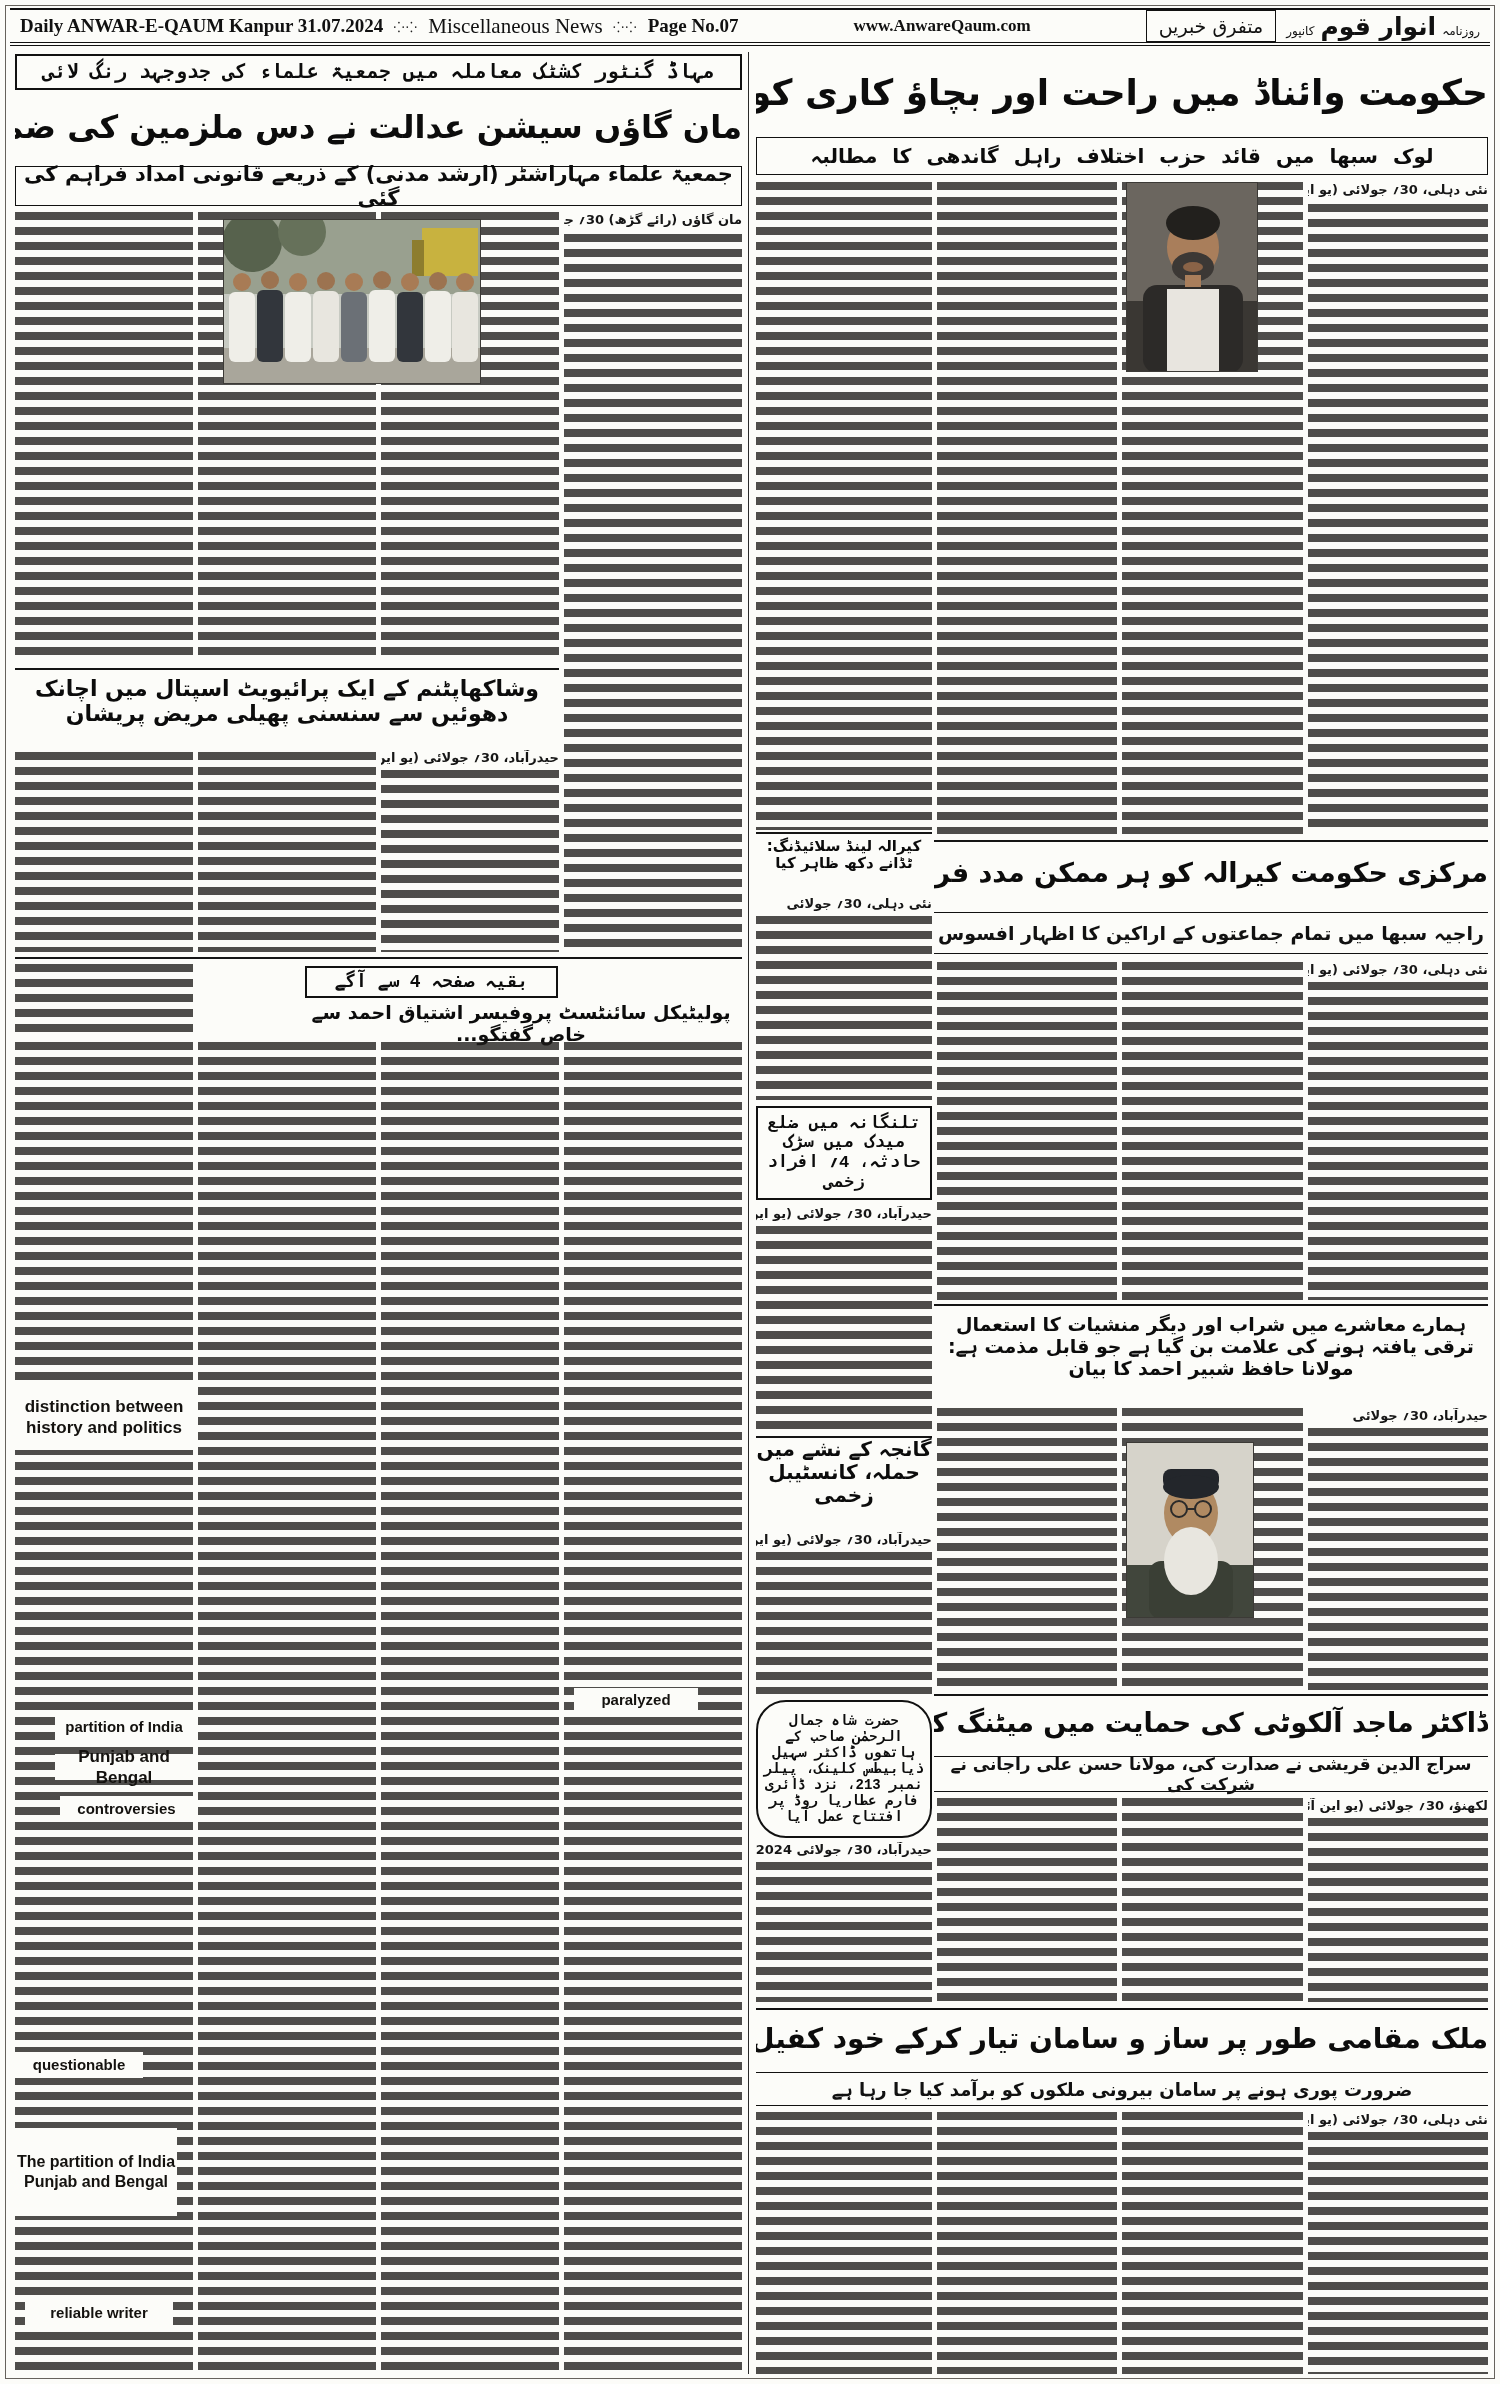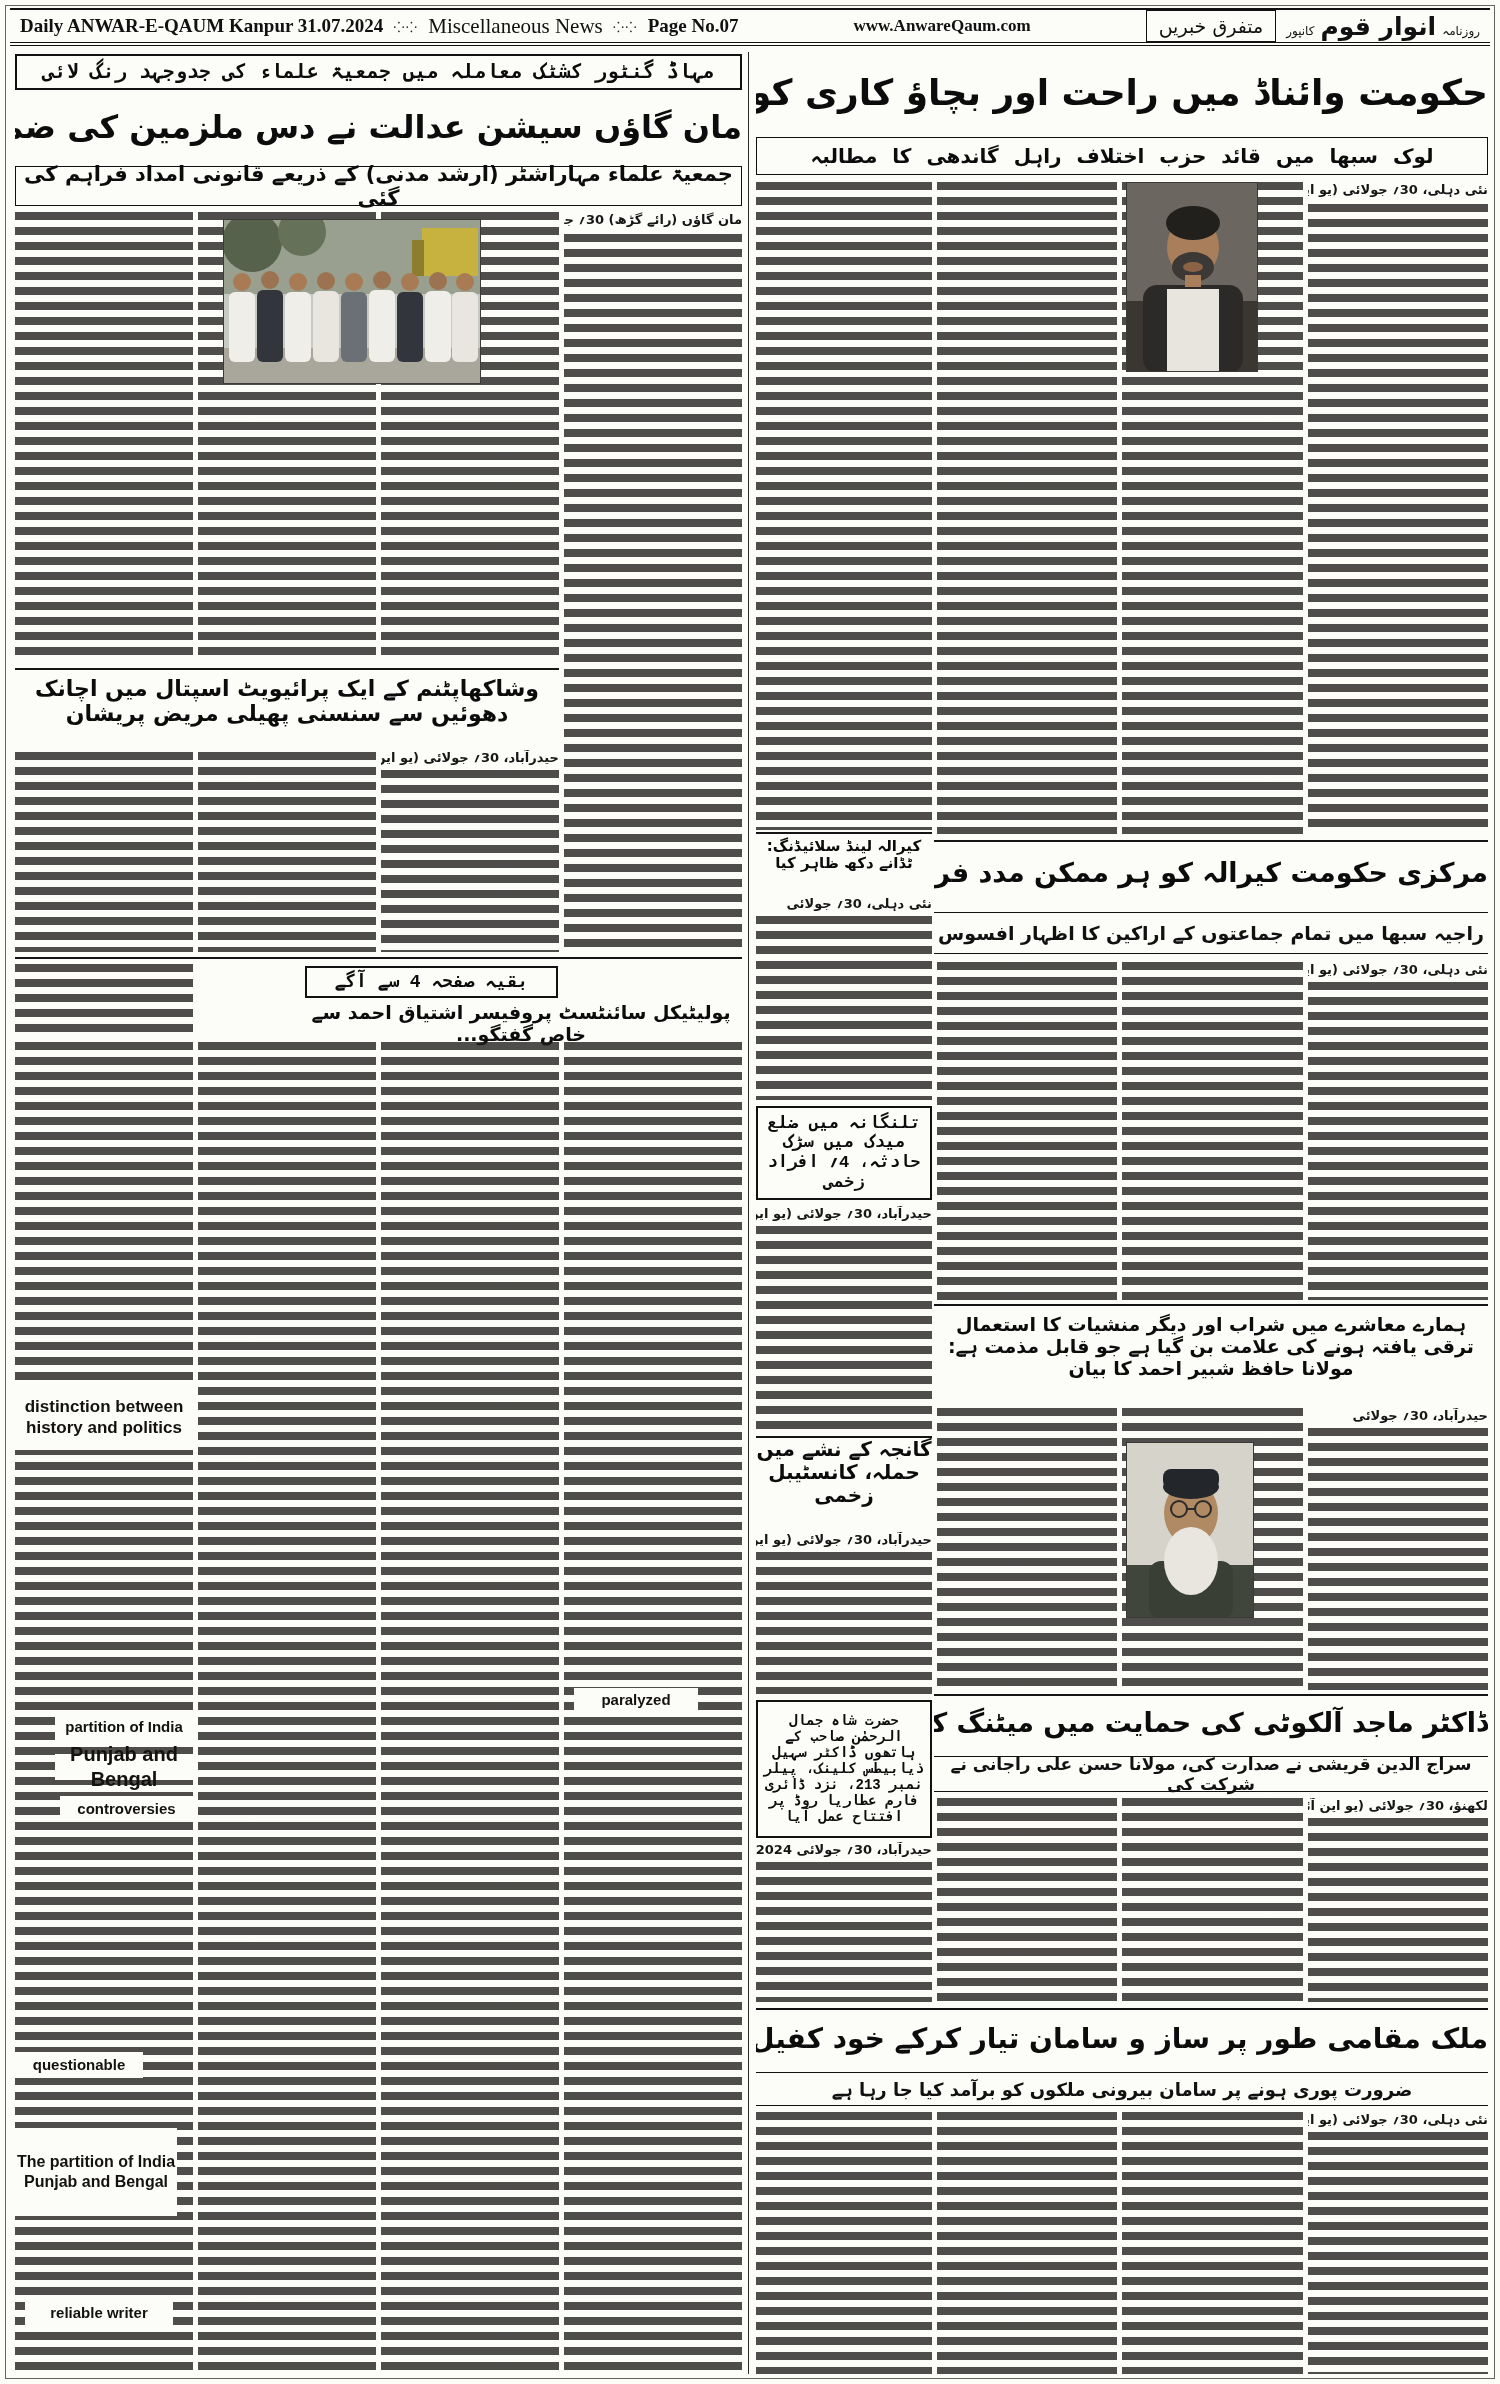--- a/index.html
+++ b/index.html
@@ -112,21 +112,21 @@
   <div class="abs hl" style="left:300px;top:1002px;width:442px;height:34px;font-size:19px;">پولیٹیکل سائنٹسٹ پروفیسر اشتیاق احمد سے خاص گفتگو...</div>
   <div class="abs greek" style="left:15px;top:964px;width:178px;height:74px;"></div>
 
   <div class="abs greek" style="left:564px;top:1042px;width:178px;height:1332px;"></div>
   <div class="abs greek" style="left:381px;top:1042px;width:178px;height:1332px;"></div>
   <div class="abs greek" style="left:198px;top:1042px;width:178px;height:1332px;"></div>
   <div class="abs greek" style="left:15px;top:1042px;width:178px;height:1332px;"></div>
 
   <div class="abs en-snip" style="left:15px;top:1384px;width:178px;height:66px;font-size:17px;">distinction between history and politics</div>
   <div class="abs en-snip" style="left:55px;top:1714px;width:138px;height:26px;font-size:15px;">partition of India</div>
-  <div class="abs en-snip" style="left:55px;top:1754px;width:138px;height:26px;font-size:20px;">Punjab and Bengal</div>
+  <div class="abs en-snip" style="left:55px;top:1754px;width:138px;height:26px;font-size:17px;">Punjab and Bengal</div>
   <div class="abs en-snip" style="left:60px;top:1796px;width:133px;height:26px;font-size:15px;">controversies</div>
   <div class="abs en-snip" style="left:15px;top:2052px;width:128px;height:26px;font-size:15px;">questionable</div>
   <div class="abs en-snip" style="left:15px;top:2128px;width:162px;height:88px;font-size:16px;">The partition of India Punjab and Bengal</div>
   <div class="abs en-snip" style="left:25px;top:2300px;width:148px;height:26px;font-size:15px;">reliable writer</div>
   <div class="abs en-snip" style="left:574px;top:1688px;width:124px;height:24px;font-size:15px;">paralyzed</div>
 
   <div class="abs hl nowrap" style="left:756px;top:57px;width:732px;height:72px;font-size:36px;line-height:72px;">حکومت وائناڈ میں راحت اور بچاؤ کاری کو تیز کرے</div>
   <div class="abs thinbox hl" style="left:756px;top:137px;width:732px;height:38px;font-size:20px;word-spacing:8px;">لوک سبھا میں قائد حزب اختلاف راہل گاندھی کا مطالبہ</div>
 
   <div class="abs dateline" style="left:1308px;top:182px;width:180px;height:18px;">نئی دہلی، 30؍ جولائی (یو این آئی)</div>
@@ -189,21 +189,21 @@
   <div class="abs greek" style="left:756px;top:916px;width:176px;height:184px;"></div>
 
   <div class="abs box hl" style="left:756px;top:1106px;width:176px;height:94px;font-size:17px;padding:4px;">تلنگانہ میں ضلع میدک میں سڑک حادثہ، 4؍ افراد زخمی</div>
   <div class="abs dateline" style="left:756px;top:1206px;width:176px;height:16px;">حیدرآباد، 30؍ جولائی (یو این آئی)</div>
   <div class="abs greek" style="left:756px;top:1226px;width:176px;height:204px;"></div>
 
   <div class="abs hl rule-top" style="left:756px;top:1436px;width:176px;height:92px;font-size:20px;">گانجہ کے نشے میں حملہ، کانسٹیبل زخمی</div>
   <div class="abs dateline" style="left:756px;top:1532px;width:176px;height:16px;">حیدرآباد، 30؍ جولائی (یو این آئی)</div>
   <div class="abs greek" style="left:756px;top:1552px;width:176px;height:142px;"></div>
 
-  <div class="abs box hl" style="left:756px;top:1700px;width:176px;height:138px;font-size:14px;padding:4px;">حضرت شاہ جمال الرحمٰن صاحب کے ہاتھوں ڈاکٹر سہیل ذیابیطس کلینک، پیلر نمبر 213، نزد ڈائری فارم عطاریا روڈ پر افتتاح عمل آیا</div>
+  <div class="abs box hl" style="left:756px;top:1700px;width:176px;height:138px;font-size:14px;padding:4px;border-radius:30px;">حضرت شاہ جمال الرحمٰن صاحب کے ہاتھوں ڈاکٹر سہیل ذیابیطس کلینک، پیلر نمبر 213، نزد ڈائری فارم عطاریا روڈ پر افتتاح عمل آیا</div>
   <div class="abs dateline" style="left:756px;top:1842px;width:176px;height:16px;">حیدرآباد، 30؍ جولائی 2024ء</div>
   <div class="abs greek" style="left:756px;top:1862px;width:176px;height:140px;"></div>
 
   <div class="abs hl nowrap" style="left:756px;top:2008px;width:732px;height:60px;font-size:28px;line-height:58px;border-top:2.5px solid #111;">ملک مقامی طور پر ساز و سامان تیار کرکے خود کفیل بن رہا ہے</div>
   <div class="abs subline" style="left:756px;top:2072px;width:732px;height:34px;font-size:18px;">ضرورت پوری ہونے پر سامان بیرونی ملکوں کو برآمد کیا جا رہا ہے</div>
   <div class="abs dateline" style="left:1308px;top:2112px;width:180px;height:16px;">نئی دہلی، 30؍ جولائی (یو این آئی)</div>
   <div class="abs greek" style="left:1308px;top:2132px;width:180px;height:242px;"></div>
   <div class="abs greek" style="left:1122px;top:2112px;width:181px;height:262px;"></div>
   <div class="abs greek" style="left:937px;top:2112px;width:180px;height:262px;"></div>
   <div class="abs greek" style="left:756px;top:2112px;width:176px;height:262px;"></div>

